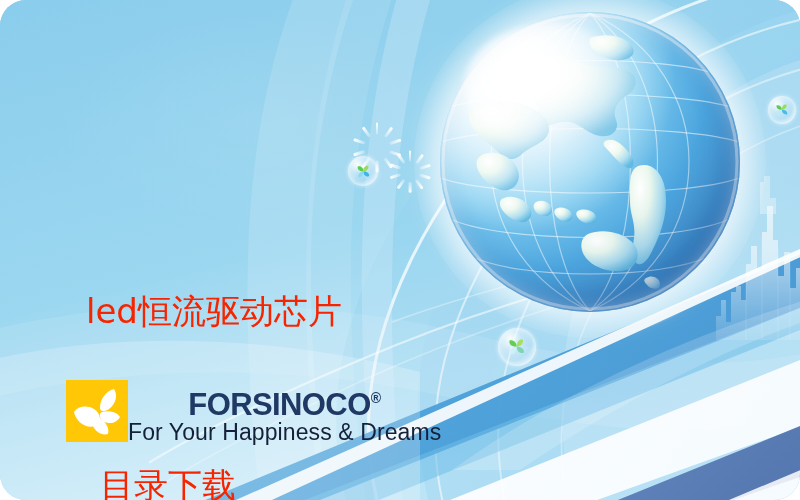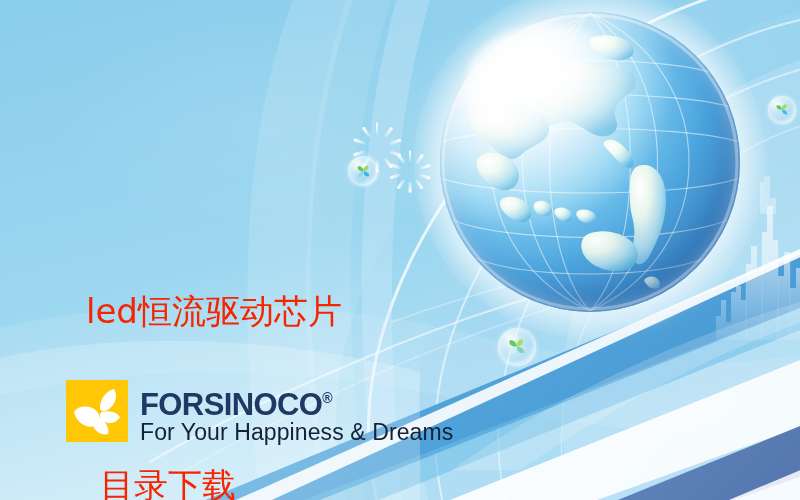--- a/index.html
+++ b/index.html
@@ -9,20 +9,21 @@
   }
   body {
     font-family: "Liberation Sans", sans-serif;
   }
   #banner {
     position: relative;
     width: 800px;
     height: 500px;
     overflow: hidden;
     background: linear-gradient(160deg, #8ACDEC 0%, #8ACDEC 30%, #9AD6F0 55%, #B6E2F5 78%, #CDEBF8 100%);
+    border-radius: 26px;
   }
 
   
   .layer { position: absolute; pointer-events: none; }
 
   #bg-svg { position: absolute; left: 0; top: 0; width: 800px; height: 500px; }
 
   
   #globe-wrap {
     position: absolute;
@@ -101,22 +102,22 @@
     align-items: flex-start;
   }
   #logo-mark {
     position: relative;
     width: 62px; height: 62px;
     background: #FFC706;
     flex: 0 0 auto;
   }
   #logo-mark svg { display: block; }
   #logo-text {
-    margin-left: 12px;
     padding-top: 2px;
+    text-align: center;
   }
   #logo-word {
     display: block;
     font-size: 31px;
     font-weight: bold;
     color: #203864;
     letter-spacing: -0.6px;
     line-height: 32px;
     font-family: "Liberation Sans", sans-serif;
   }

